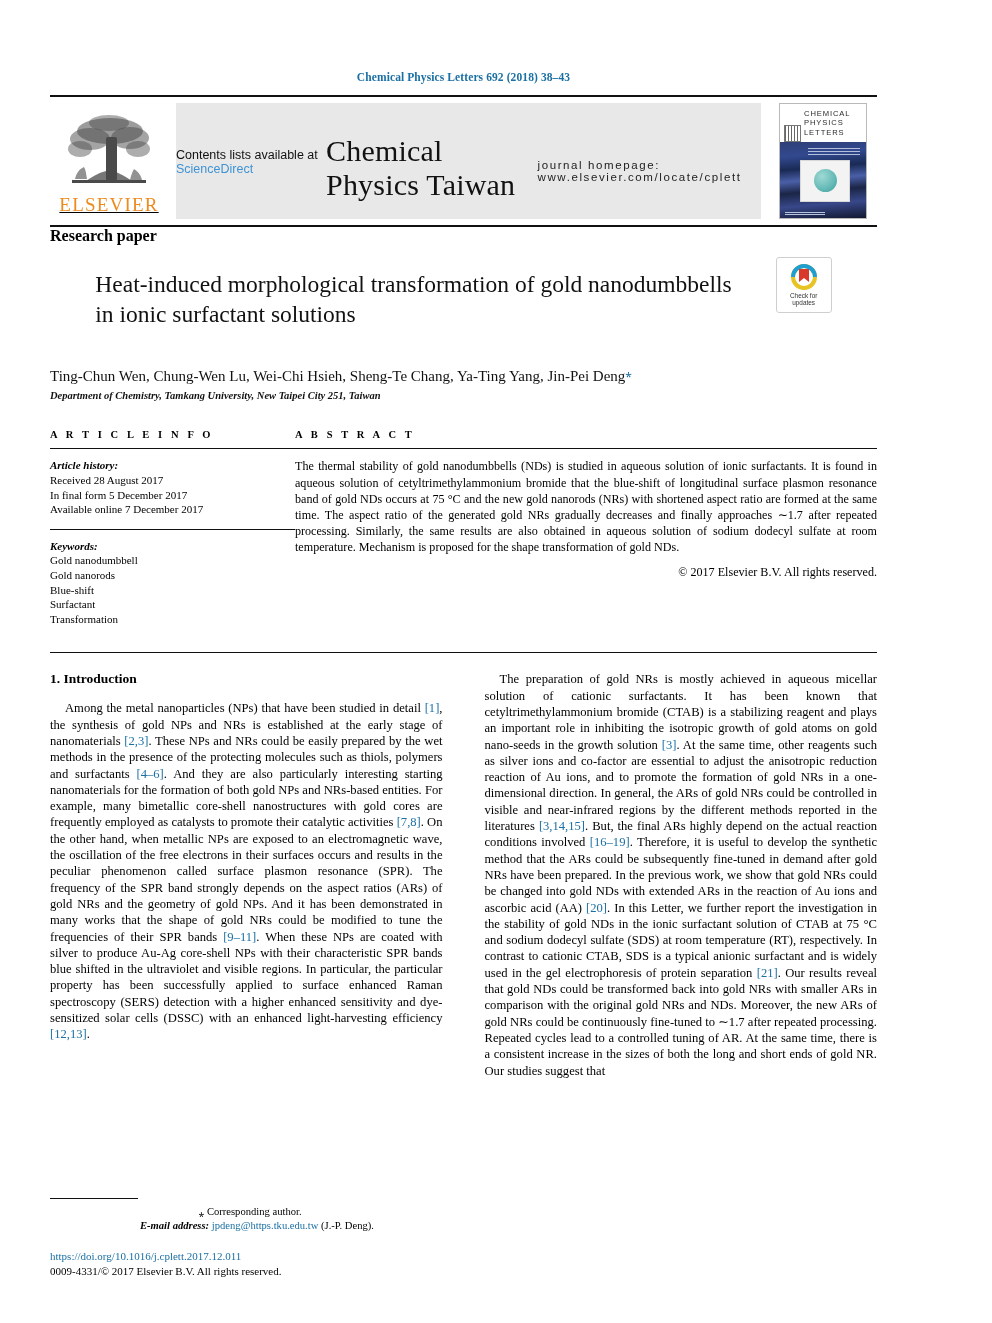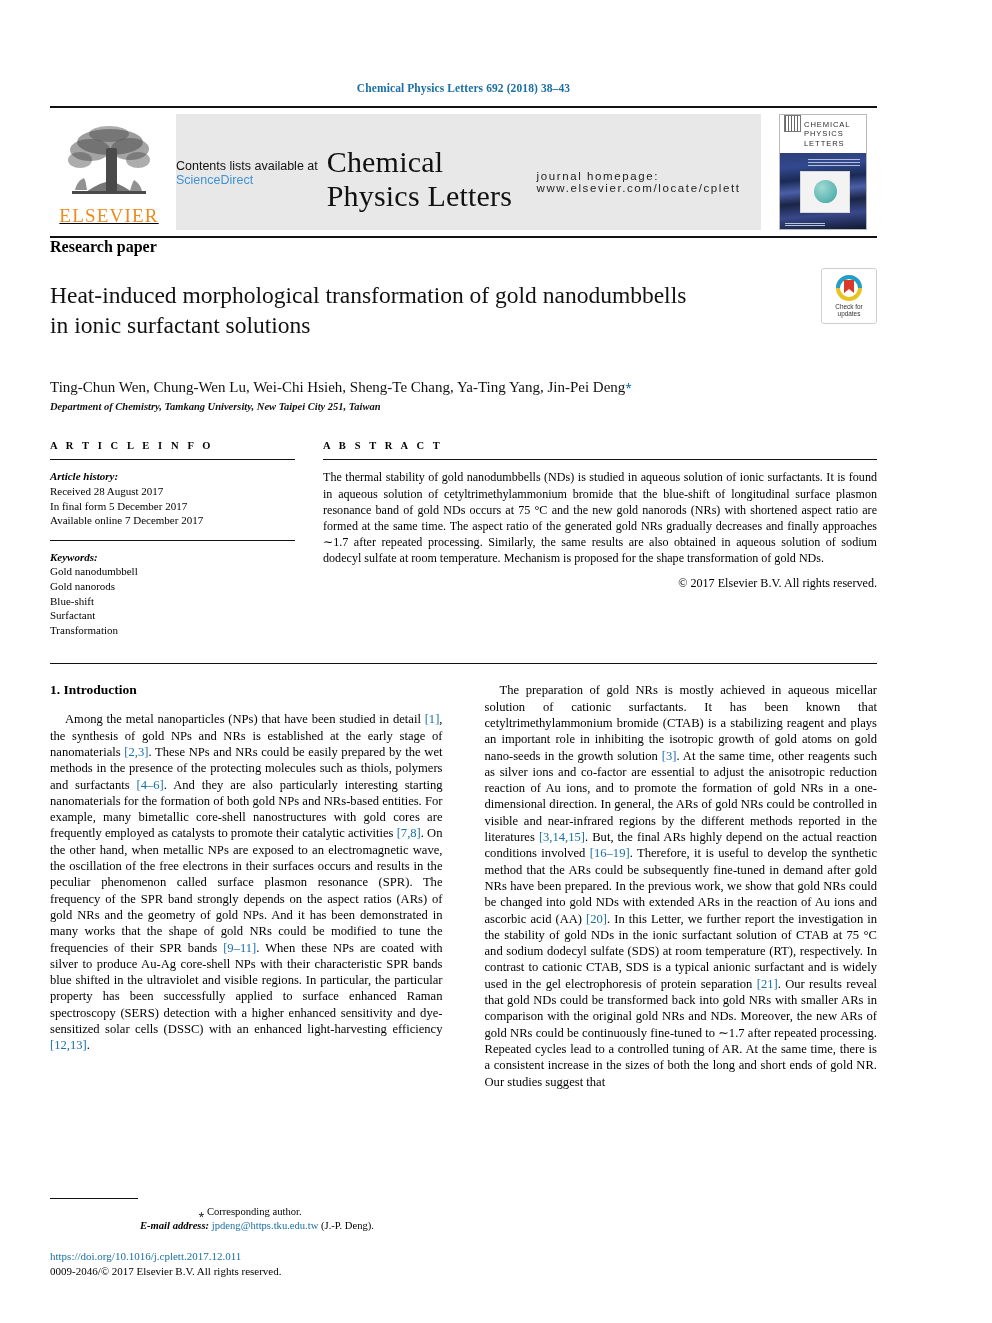--- a/index.html
+++ b/index.html
@@ -13,21 +13,21 @@
     font-family: "Liberation Serif", serif;
     color: #000000;
     position: relative;
     overflow: hidden;
   }
   .page {
     width: 927px;
     height: 1323px;
     position: relative;
     box-sizing: border-box;
-    padding: 16px 50px;
+    padding: 5px 50px;
   }
 
   
   .running-head {
     text-align: center;
     color: #1a6fa3;
     font-family: "Liberation Serif", serif;
     font-weight: bold;
     font-size: 11.5px;
     letter-spacing: 0.1px;
@@ -110,21 +110,21 @@
     background: #ffffff;
     position: relative;
     overflow: hidden;
     box-sizing: border-box;
   }
   .cover-top {
     height: 38px;
     background: #fff;
     position: relative;
     display: flex;
-    align-items: flex-start;
+    align-items: flex-end;
   }
   .cover-els-mark {
     width: 15px; height: 15px;
     border: 1px solid #777;
     margin-left: 4px;
     background:
       repeating-linear-gradient(90deg,#666 0 1px, #fff 1px 3px);
   }
   .cover-title {
     position: absolute;
@@ -171,21 +171,21 @@
   
   .research-paper {
     font-family: "Liberation Serif", serif;
     font-weight: bold;
     font-size: 16px;
   }
   .title-block {
     margin-top: 8px;
     display: flex;
     align-items: flex-start;
-    justify-content: space-between;
+    justify-content: center;
     gap: 44px;
   }
   .title {
     font-family: "Liberation Serif", serif;
     font-size: 23.5px;
     line-height: 30px;
     font-weight: normal;
     color: #111;
     max-width: 760px;
   }
@@ -223,21 +223,20 @@
     font-style: italic;
     font-weight: bold;
     font-size: 10.5px;
     color: #111;
   }
 
   
   .info-abstract {
     margin-top: 28px;
     display: flex;
-    gap: 28px;
   }
   .col-info { flex: 0 0 245px; }
   .col-abstract { flex: 1 1 auto; }
   .sec-head {
     font-family: "Liberation Serif", serif;
     font-weight: bold;
     font-size: 10.5px;
     letter-spacing: 3.1px;
   }
   .rule { border-top: 1.6px solid #111; margin-top: 8px; }
@@ -336,21 +335,21 @@
           <path d="M68 58 c5 3 7 7 8 11 l-12 0 c1 -4 2 -8 4 -11z" opacity="0.6"></path>
         </g>
       </svg>
       <div class="elsevier-word">ELSEVIER</div>
     </div>
 
     <div class="masthead-center">
       <div class="contents-line">
         <span>Contents lists available at </span><span class="sd">ScienceDirect</span>
       </div>
-      <div class="journal-title">Chemical Physics Letters</div>
+      <div class="journal-title">Chemical Physics Taiwan</div>
       <div class="homepage-line">journal homepage: www.elsevier.com/locate/cplett</div>
     </div>
 
     <div class="cover-thumb">
       <div class="cover-box">
         <div class="cover-top">
           <div class="cover-els-mark"></div>
           <div class="cover-title">
             <div>CHEMICAL</div>
             <div>PHYSICS</div>
@@ -444,17 +443,17 @@
       <span>⁎</span>
       <span>Corresponding author.</span>
     </div>
     <div class="fn-line fn-indent">
       <span class="it-label">E-mail address:</span>
       <span class="link">jpdeng@https.tku.edu.tw</span>
       <span>(J.-P. Deng).</span>
     </div>
     <div class="doi-block">
       <div class="doi-link">https://doi.org/10.1016/j.cplett.2017.12.011</div>
-      <div>0009-2046/© 2017 Elsevier B.V. All rights reserved.</div>
+      <div>0009-4331/© 2017 Elsevier B.V. All rights reserved.</div>
     </div>
   </div>
 
 </div>
 
 </body></html>

